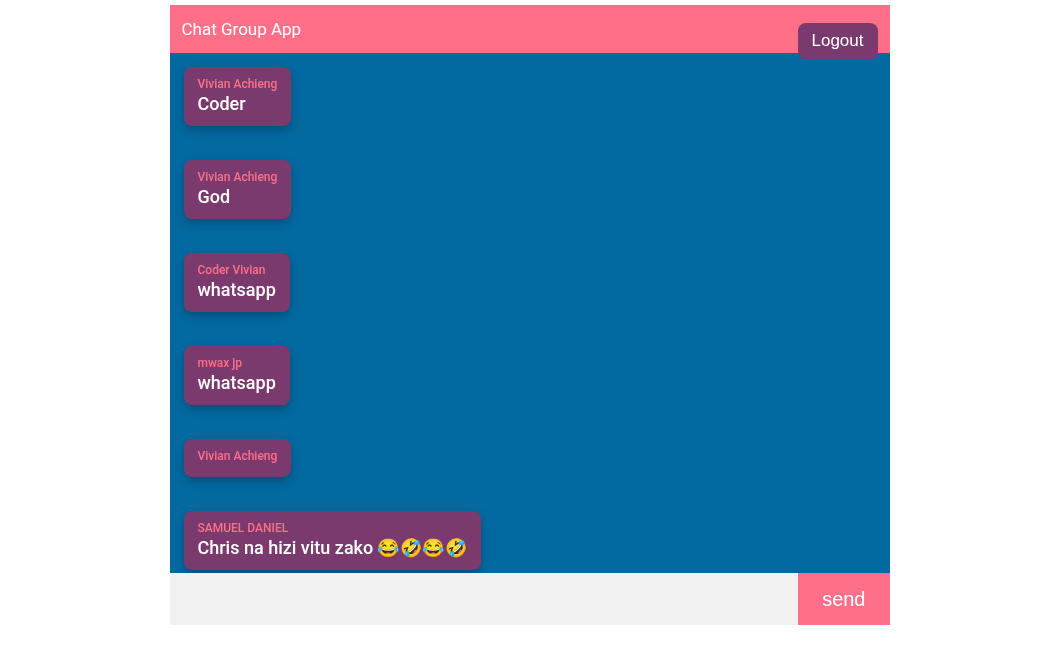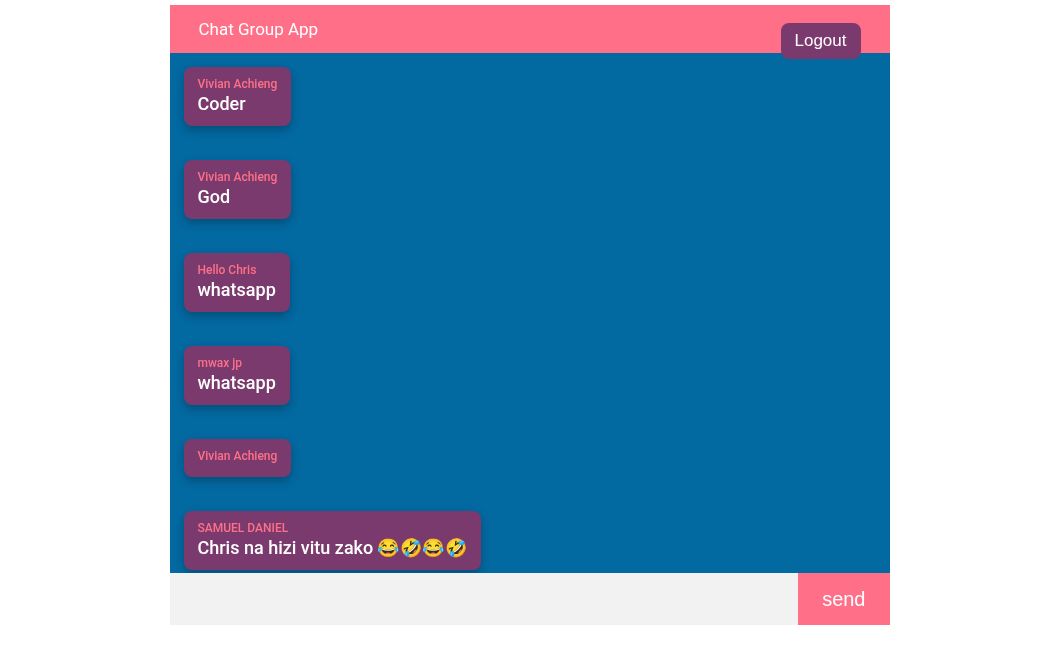--- a/index.html
+++ b/index.html
@@ -16,21 +16,21 @@
     .app-container {
       width: 720px;
       margin-top: 5px;
     }
     .header {
       background: #ff7088;
       height: 48px;
       display: flex;
       align-items: center;
       justify-content: space-between;
-      padding: 0 29px;
+      padding: 0 12px;
       gap: 12px;
     }
     .header-title {
       color: #ffffff;
       font-size: 17px;
       font-weight: 400;
     }
     .logout-btn {
       background: #7a3a6d;
       color: #ffffff;
@@ -112,21 +112,21 @@
       </div>
     </div>
     <div class="message-row">
       <div class="message-bubble">
         <div class="message-author">Vivian Achieng</div>
         <div class="message-text">God</div>
       </div>
     </div>
     <div class="message-row">
       <div class="message-bubble">
-        <div class="message-author">Hello Chris</div>
+        <div class="message-author">Coder Vivian</div>
         <div class="message-text">whatsapp</div>
       </div>
     </div>
     <div class="message-row">
       <div class="message-bubble">
         <div class="message-author">mwax jp</div>
         <div class="message-text">whatsapp</div>
       </div>
     </div>
     <div class="message-row">

